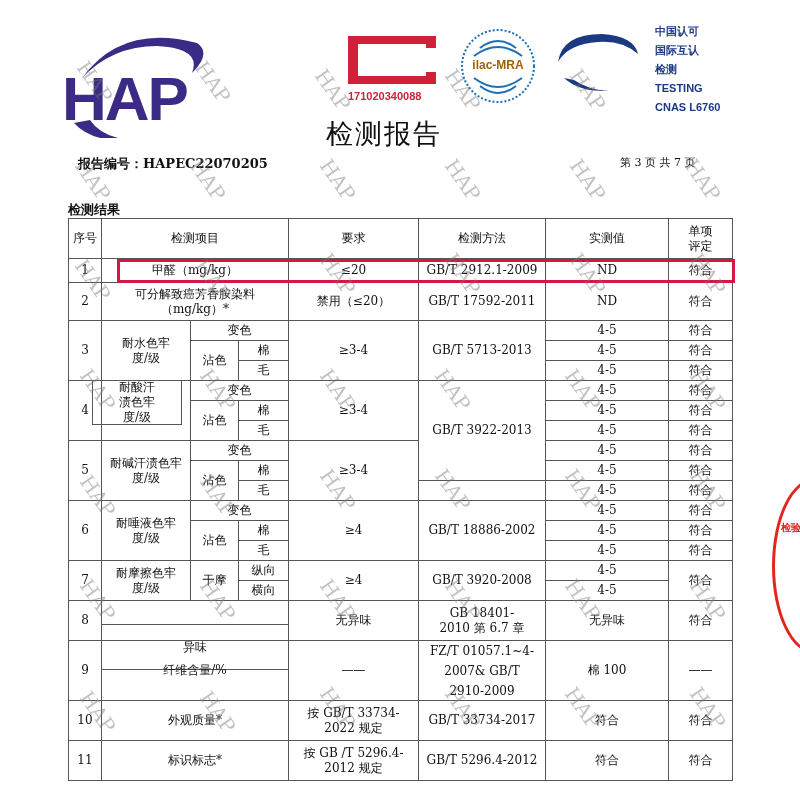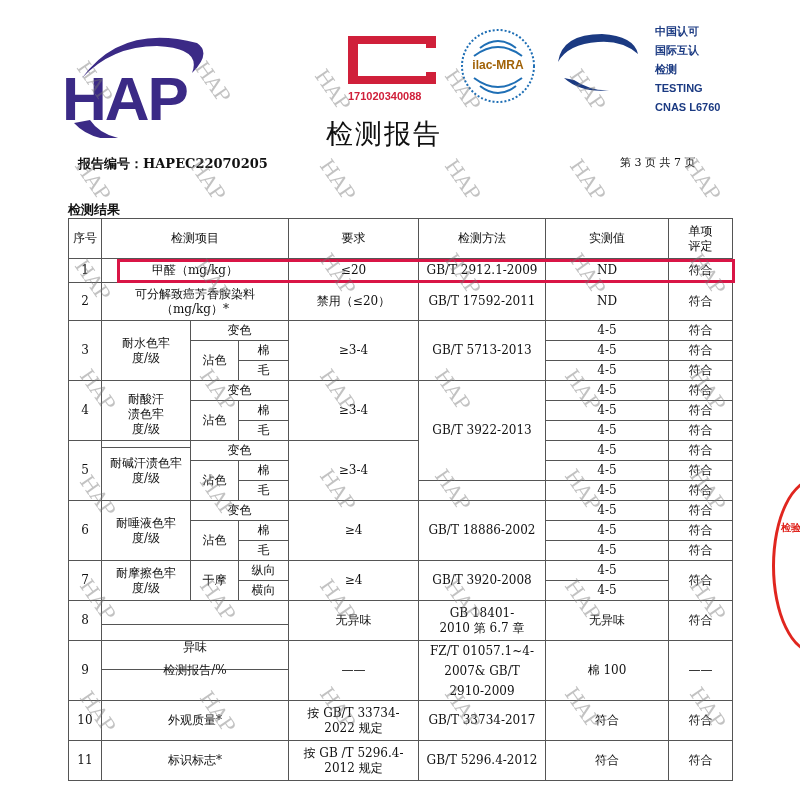--- a/index.html
+++ b/index.html
@@ -107,21 +107,21 @@
   <div class="cell" style="left:288px;top:320px;width:131px;height:61px">≥3-4</div>
   <div class="cell" style="left:418px;top:320px;width:128px;height:61px">GB/T 5713-2013</div>
   <div class="cell" style="left:545px;top:320px;width:124px;height:21px">4-5</div>
   <div class="cell" style="left:545px;top:340px;width:124px;height:21px">4-5</div>
   <div class="cell" style="left:545px;top:360px;width:124px;height:21px">4-5</div>
   <div class="cell" style="left:668px;top:320px;width:65px;height:21px">符合</div>
   <div class="cell" style="left:668px;top:340px;width:65px;height:21px">符合</div>
   <div class="cell" style="left:668px;top:360px;width:65px;height:21px">符合</div>
 
   <div class="cell" style="left:68px;top:380px;width:34px;height:61px">4</div>
-  <div class="cell" style="left:101px;top:380px;width:90px;height:68px;padding:0 24px">耐酸汗渍色牢度/级</div>
+  <div class="cell" style="left:92px;top:380px;width:90px;height:45px;padding:0 24px">耐酸汗渍色牢度/级</div>
   <div class="cell" style="left:190px;top:380px;width:99px;height:21px">变色</div>
   <div class="cell" style="left:190px;top:400px;width:49px;height:41px">沾色</div>
   <div class="cell" style="left:238px;top:400px;width:51px;height:21px">棉</div>
   <div class="cell" style="left:238px;top:420px;width:51px;height:21px">毛</div>
   <div class="cell" style="left:288px;top:380px;width:131px;height:61px">≥3-4</div>
   <div class="cell" style="left:418px;top:380px;width:128px;height:101px">GB/T 3922-2013</div>
   <div class="cell" style="left:545px;top:380px;width:124px;height:21px">4-5</div>
   <div class="cell" style="left:545px;top:400px;width:124px;height:21px">4-5</div>
   <div class="cell" style="left:545px;top:420px;width:124px;height:21px">4-5</div>
   <div class="cell" style="left:668px;top:380px;width:65px;height:21px">符合</div>
@@ -169,21 +169,21 @@
   <div class="cell" style="left:668px;top:560px;width:65px;height:41px">符合</div>
 
   <div class="cell" style="left:68px;top:600px;width:34px;height:41px">8</div>
   <div class="cell" style="left:101px;top:624px;width:188px;height:46px">异味</div>
   <div class="cell" style="left:288px;top:600px;width:131px;height:41px">无异味</div>
   <div class="cell" style="left:418px;top:600px;width:128px;height:41px;padding:0 16px">GB 18401-2010 第 6.7 章</div>
   <div class="cell" style="left:545px;top:600px;width:124px;height:41px">无异味</div>
   <div class="cell" style="left:668px;top:600px;width:65px;height:41px">符合</div>
 
   <div class="cell" style="left:68px;top:640px;width:34px;height:61px">9</div>
-  <div class="cell" style="left:101px;top:640px;width:188px;height:61px">检测报告/%</div>
+  <div class="cell" style="left:101px;top:640px;width:188px;height:61px">纤维含量/%</div>
   <div class="cell" style="left:288px;top:640px;width:131px;height:61px">——</div>
   <div class="cell" style="left:418px;top:640px;width:128px;height:61px;padding:0 10px;line-height:20px">FZ/T 01057.1~4-2007&amp; GB/T 2910-2009</div>
   <div class="cell" style="left:545px;top:640px;width:124px;height:61px">棉 100</div>
   <div class="cell" style="left:668px;top:640px;width:65px;height:61px">——</div>
 
   <div class="cell" style="left:68px;top:700px;width:34px;height:41px">10</div>
   <div class="cell" style="left:101px;top:700px;width:188px;height:41px">外观质量*</div>
   <div class="cell" style="left:288px;top:700px;width:131px;height:41px;padding:0 12px">按 GB/T 33734-2022 规定</div>
   <div class="cell" style="left:418px;top:700px;width:128px;height:41px">GB/T 33734-2017</div>
   <div class="cell" style="left:545px;top:700px;width:124px;height:41px">符合</div>

